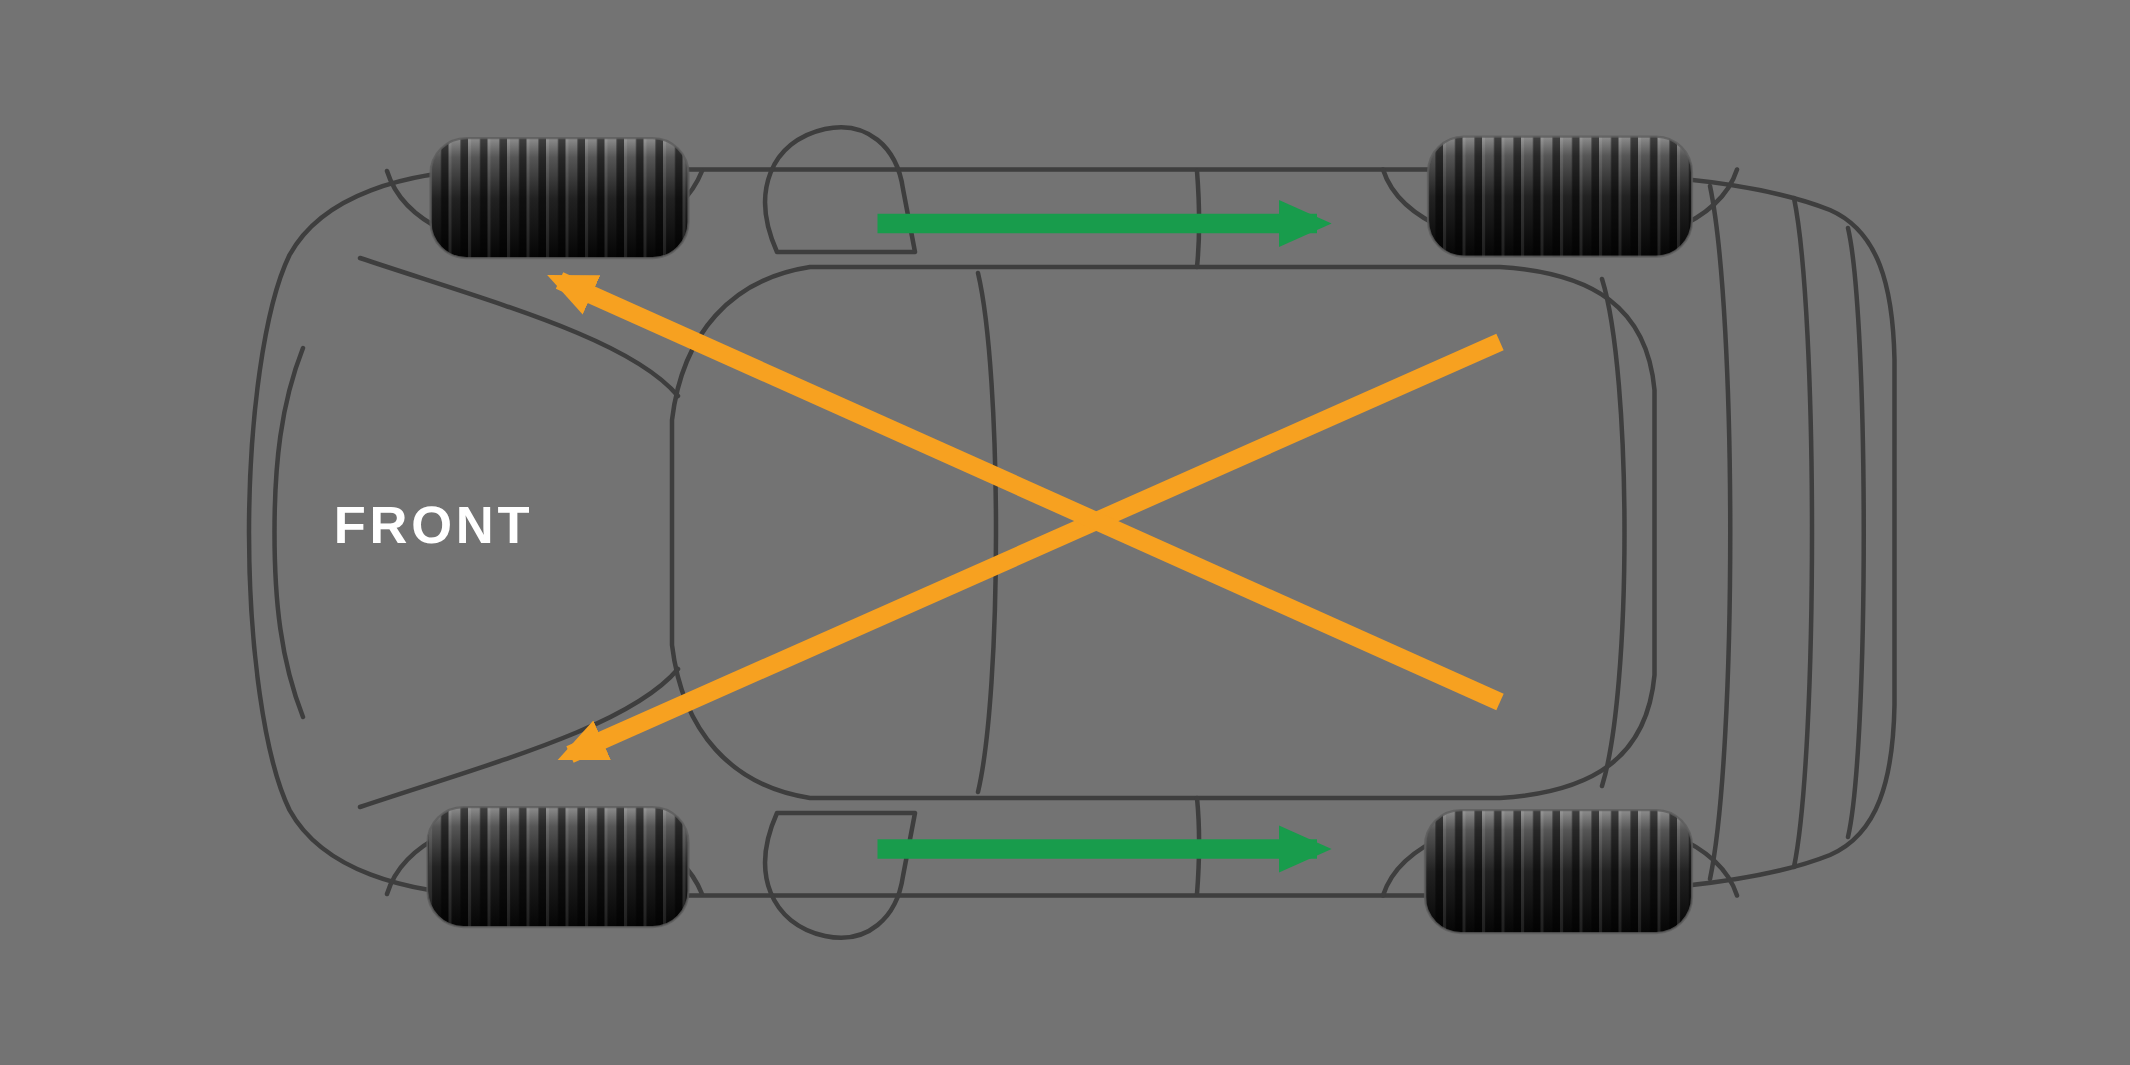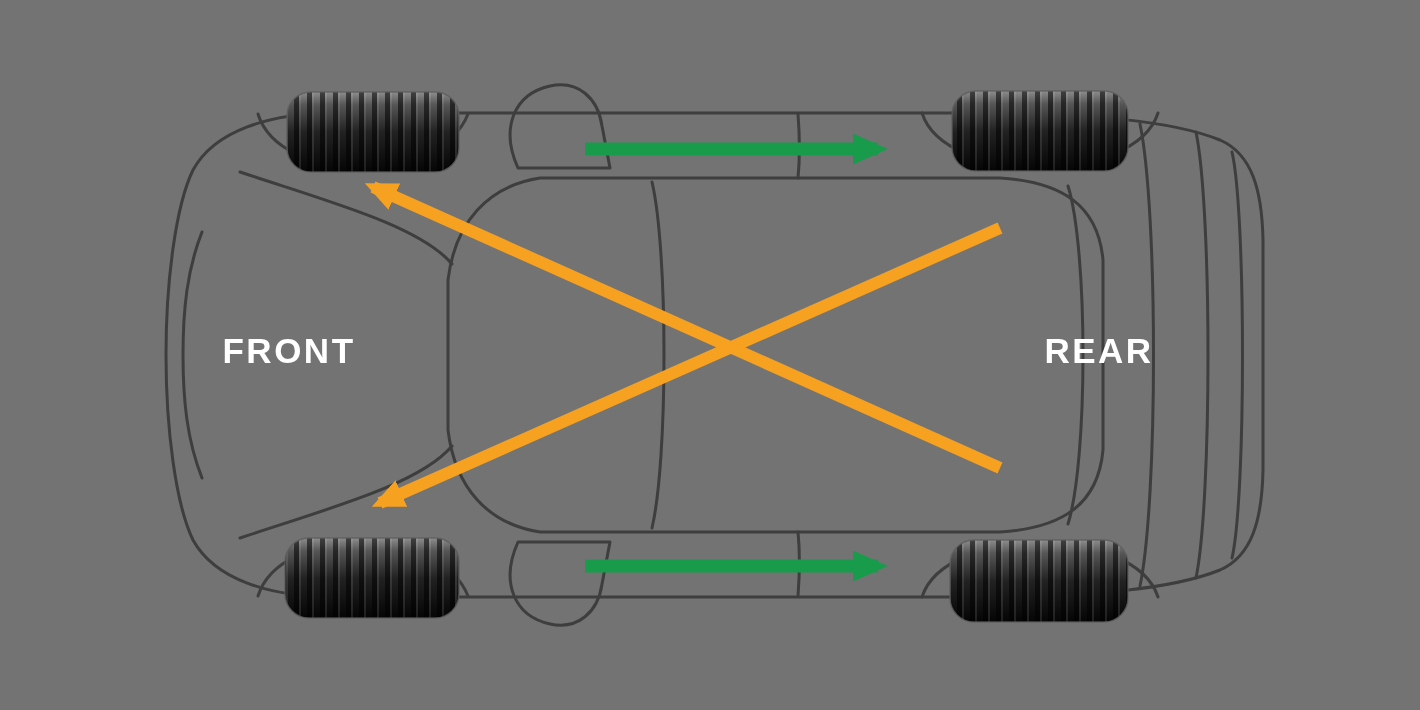--- a/index.html
+++ b/index.html
@@ -140,15 +140,14 @@
 
     <g id="arrows-layer">
         <line x1="585" y1="149" x2="878" y2="149" stroke="#189c4c" stroke-width="13" marker-end="url(#head-green)"></line>
         <line x1="585" y1="566" x2="878" y2="566" stroke="#189c4c" stroke-width="13" marker-end="url(#head-green)"></line>
         <line x1="1000" y1="228" x2="380" y2="503" stroke="#f7a120" stroke-width="12" marker-end="url(#head-orange)"></line>
         <line x1="1000" y1="468" x2="373" y2="187" stroke="#f7a120" stroke-width="12" marker-end="url(#head-orange)"></line>
       </g>
   </svg>
 
   <div class="side-label" id="front-label" style="color: rgb(255, 255, 255);">FRONT</div>
-  <div class="side-label" id="rear-label" style="color: rgb(255, 255, 255);">REAR</div>
 
 </div>
 
 </body></html>

